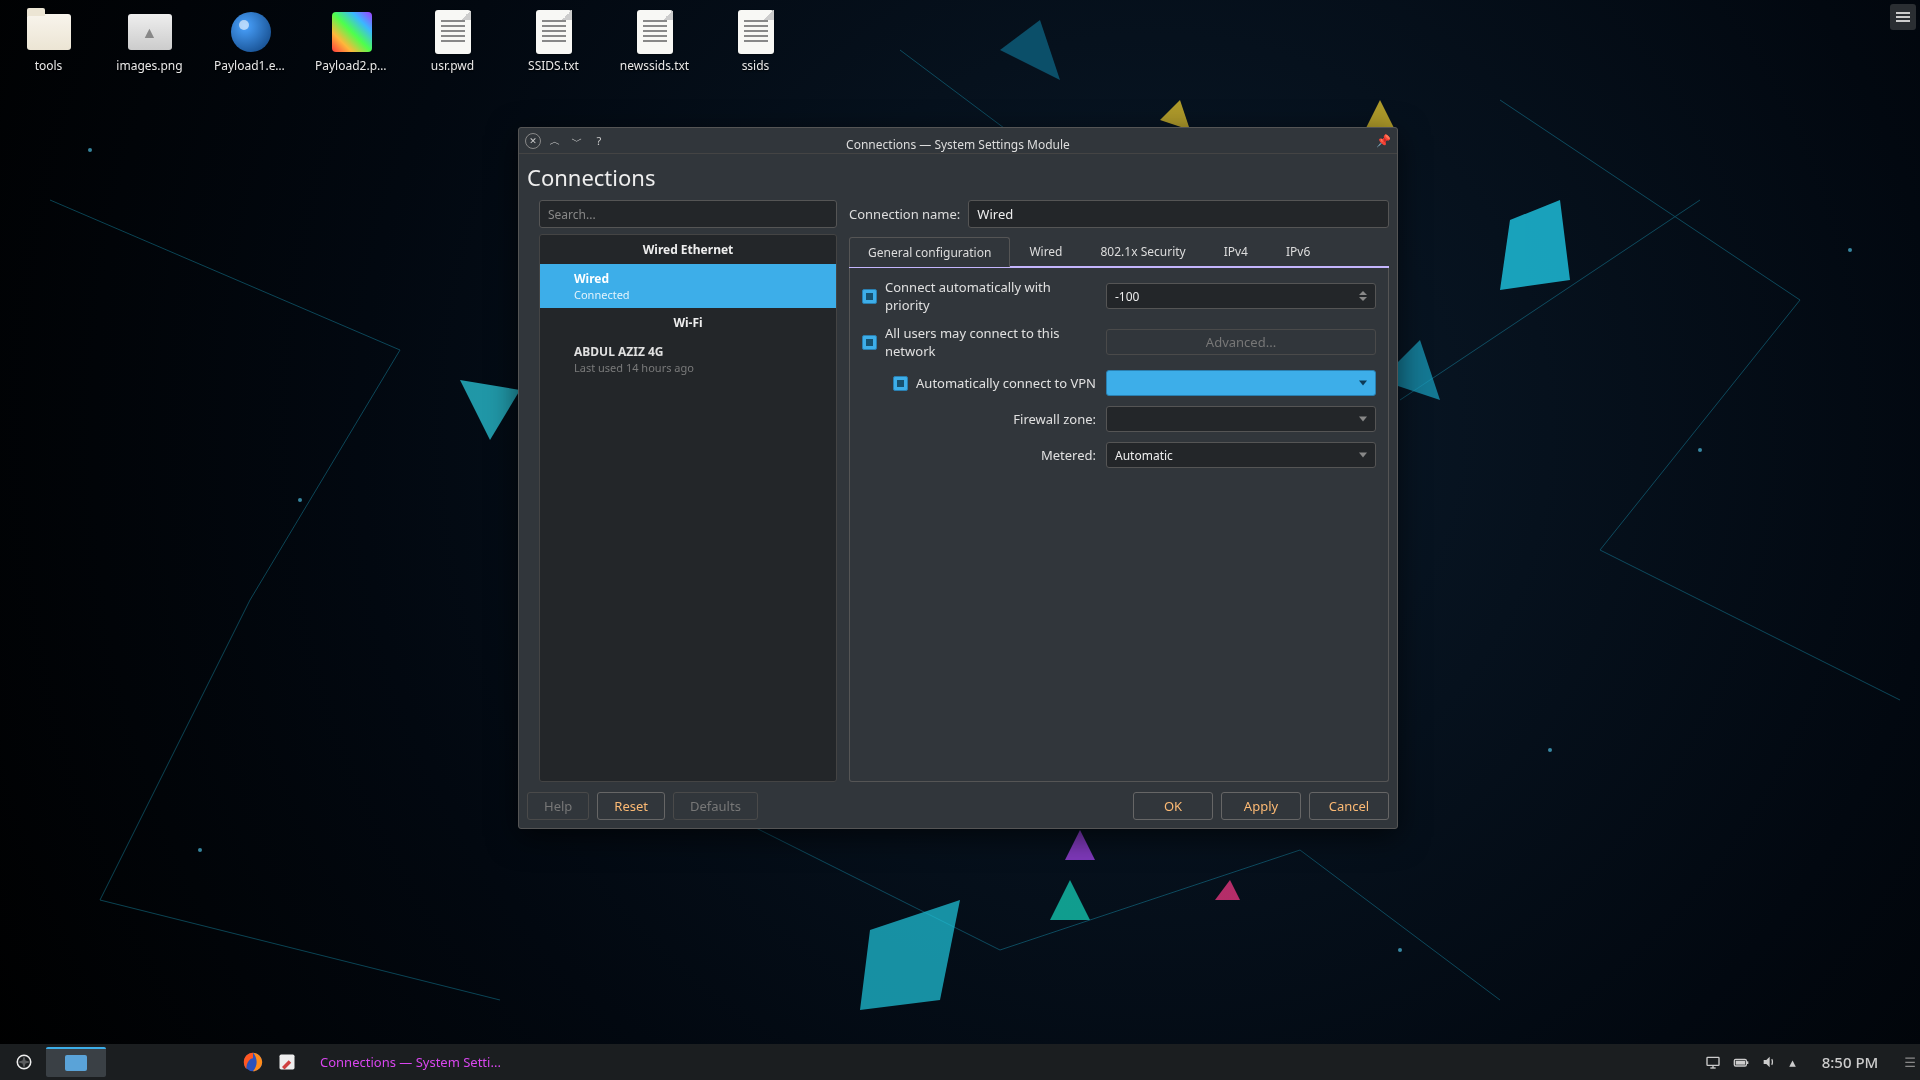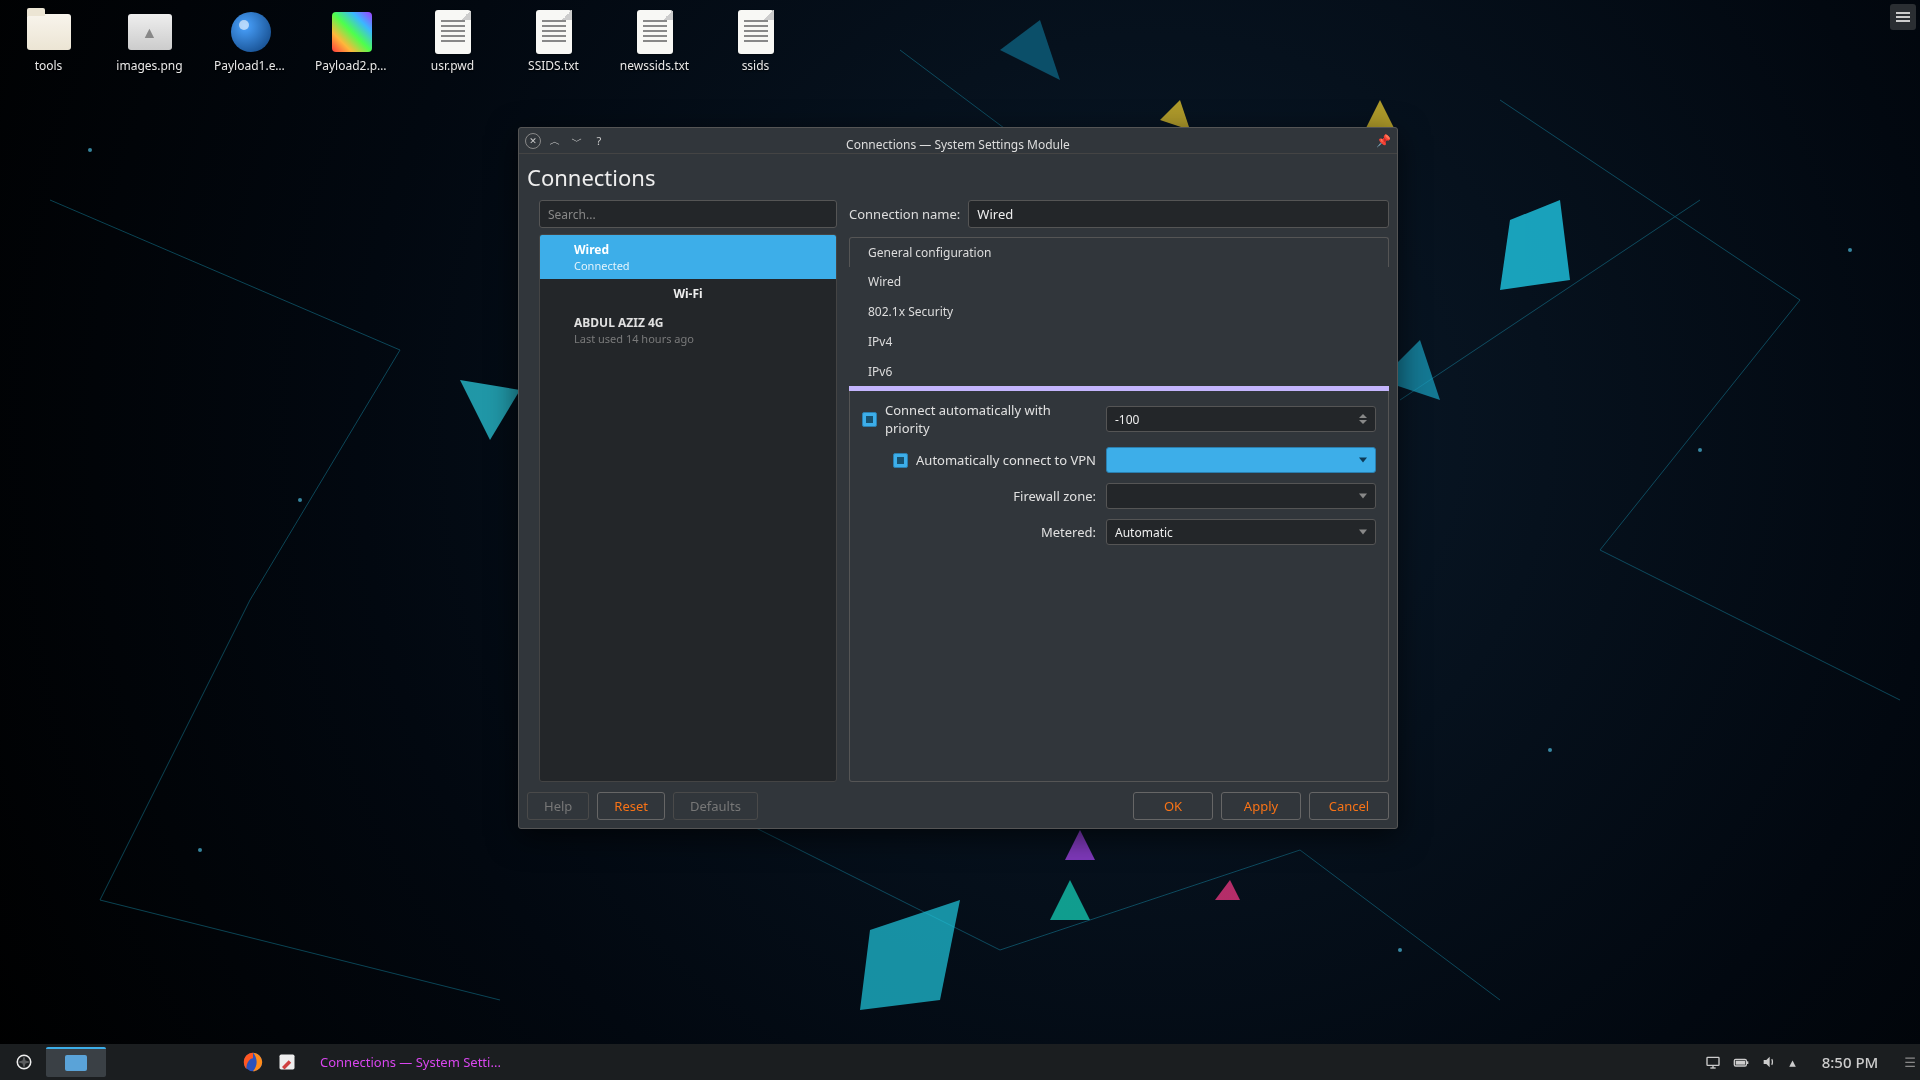--- a/index.html
+++ b/index.html
@@ -55,38 +55,38 @@
 .conn-item .nm { font-weight:bold; font-size:12px; }
 .conn-item .st { font-size:11px; opacity:.85; }
 .conn-item:not(.selected) .st { color:#888; }
 
 
 .pane { flex:1; display:flex; flex-direction:column; }
 .row { display:flex; align-items:center; gap:8px; margin-bottom:8px; }
 .row label.lab { color:#ddd; font-size:13px; }
 .txt-input { flex:1; height:28px; background:#232629; border:1px solid #555; border-radius:3px; padding:0 8px; color:#eee; font-size:13px; }
 
-.tabs { display:flex; border-bottom:5px solid #c4b5fd;flex-direction:column; }
+.tabs { display:flex; border-bottom:2px solid #c4b5fd; }
 .tab { padding:6px 18px; font-size:12px; color:#ddd; cursor:pointer; border:1px solid transparent; border-bottom:none; border-radius:3px 3px 0 0; }
 .tab.active { background:#31363b; border-color:#555; position:relative; top:1px; }
 
 .form-area { flex:1; border:1px solid #555; border-top:none; border-radius:0 0 3px 3px; padding:10px 12px; background:#31363b; }
 .frow { display:flex; align-items:center; margin-bottom:10px; gap:10px; }
 .frow .lcell { flex:1; display:flex; justify-content:flex-end; align-items:center; gap:8px; }
 .frow .rcell { width:270px; }
 .chk { width:15px; height:15px; background:#3daee9; border:1px solid #2a7fb0; border-radius:2px; display:flex; align-items:center; justify-content:center; cursor:pointer; flex-shrink:0;}
 .chk::after{content:"";width:7px;height:7px;background:#17516f;}
 .spin,.combo { width:100%; height:26px; background:#232629; border:1px solid #555; border-radius:3px; padding:0 8px; color:#eee; font-size:12px; display:flex; align-items:center; position:relative; cursor:pointer;}
 .spin .arrows{position:absolute;right:4px;top:2px;bottom:2px;width:12px;display:flex;flex-direction:column;justify-content:center;gap:2px;}
 .spin .arrows span{width:0;height:0;border-left:4px solid transparent;border-right:4px solid transparent;}
 .spin .arrows .up{border-bottom:4px solid #888;} .spin .arrows .down{border-top:4px solid #888;}
 .combo::after{content:"";position:absolute;right:8px;top:50%;width:0;height:0;border-left:4px solid transparent;border-right:4px solid transparent;border-top:5px solid #888;transform:translateY(-50%);}
 .combo.hl { background:#3daee9; border-color:#2a7fb0; }
 .combo.hl::after{border-top-color:#0d3a57;}
-.btn { height:28px; padding:0 16px; background:#31363b; border:1px solid #666; border-radius:3px; color:#f97316; font-size:13px; cursor:pointer; display:flex; align-items:center; justify-content:center;}
+.btn { height:28px; padding:0 16px; background:#31363b; border:1px solid #666; border-radius:3px; color:#fdba74; font-size:13px; cursor:pointer; display:flex; align-items:center; justify-content:center;}
 .btn.disabled{color:#777;border-color:#4a4a4a;cursor:default;}
 .adv-btn{width:100%;height:26px;justify-content:center;color:#777;border-color:#4a4a4a;}
 
 .footer { display:flex; gap:8px; padding-top:10px; }
 .footer .spacer { flex:1; }
 
 
 .taskbar { position:absolute; left:0; right:0; bottom:0; height:36px; background:#1b1e20; display:flex; align-items:center; padding:0 6px; gap:4px; }
 .tb-item { height:30px; padding:0 10px; display:flex; align-items:center; gap:8px; font-size:13px; color:#d946ef; cursor:pointer; border-radius:2px; }
 .tb-item.active { background:#3a4045; border-top:2px solid #3daee9; padding-top:0;}
@@ -205,20 +205,21 @@
     </div>
     <div class="title">Connections — System Settings Module</div>
     <div class="tb-pin">📌</div>
   </div>
   <div class="win-body">
     <div class="heading">Connections</div>
     <div class="content">
       <div class="side">
         <input class="search" placeholder="Search..." style="">
         <div class="conn-list" id="connlist">
+            <div class="group-hdr">Wired Ethernet</div>
             <div class="conn-item selected">
               <div class="nm">Wired</div>
               <div class="st">Connected</div>
             </div>
             <div class="group-hdr">Wi-Fi</div>
             <div class="conn-item">
               <div class="nm">ABDUL AZIZ 4G</div>
               <div class="st">Last used 14 hours ago</div>
             </div>
           </div>
@@ -247,20 +248,29 @@
                 <div class="arrows">
                     <span class="up"></span>
                     <span class="down"></span>
                   </div>
               </div>
             </div>
           </div>
           <div class="frow">
             <div class="lcell">
               <div class="chk"></div>
+              <span>All users may connect to this network</span>
+            </div>
+            <div class="rcell">
+              <div class="btn adv-btn disabled">Advanced...</div>
+            </div>
+          </div>
+          <div class="frow">
+            <div class="lcell">
+              <div class="chk"></div>
               <span>Automatically connect to VPN</span>
             </div>
             <div class="rcell">
               <div class="combo hl">
                   <span></span>
                 </div>
             </div>
           </div>
           <div class="frow">
             <div class="lcell">

